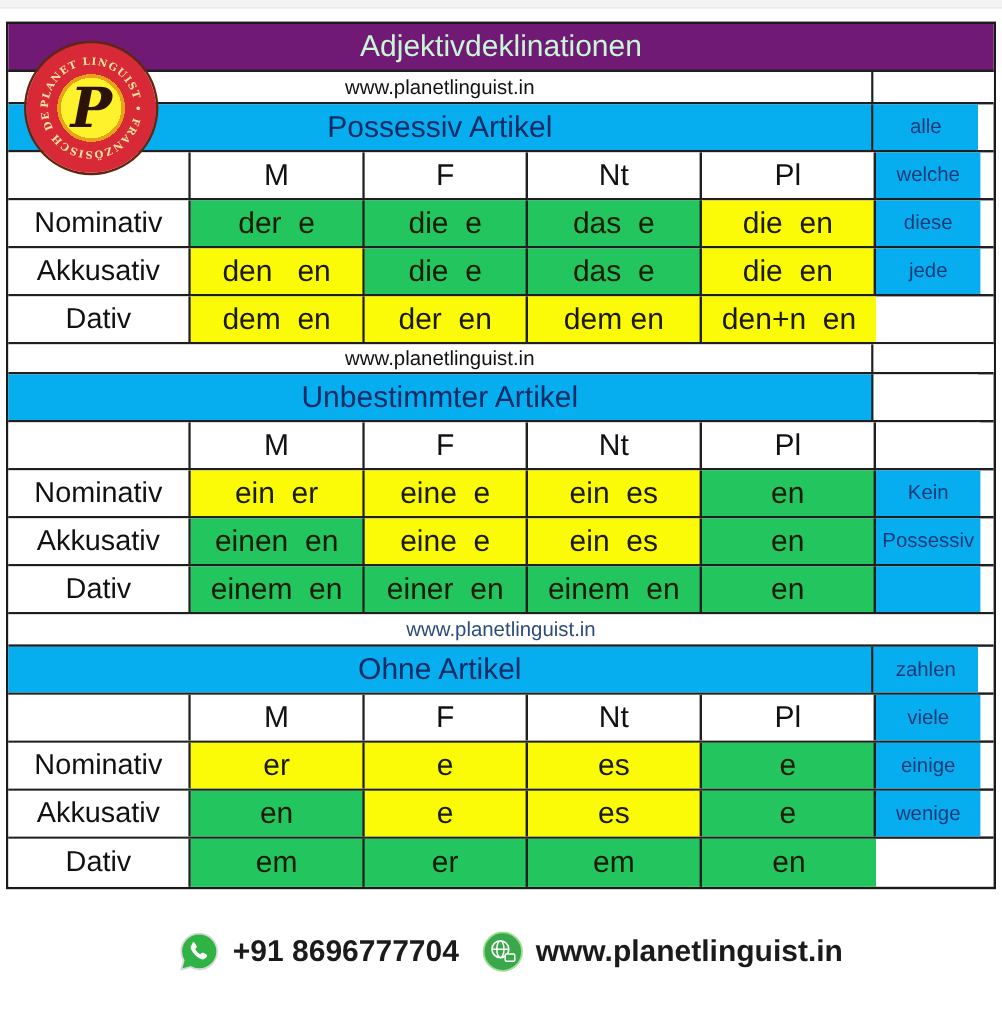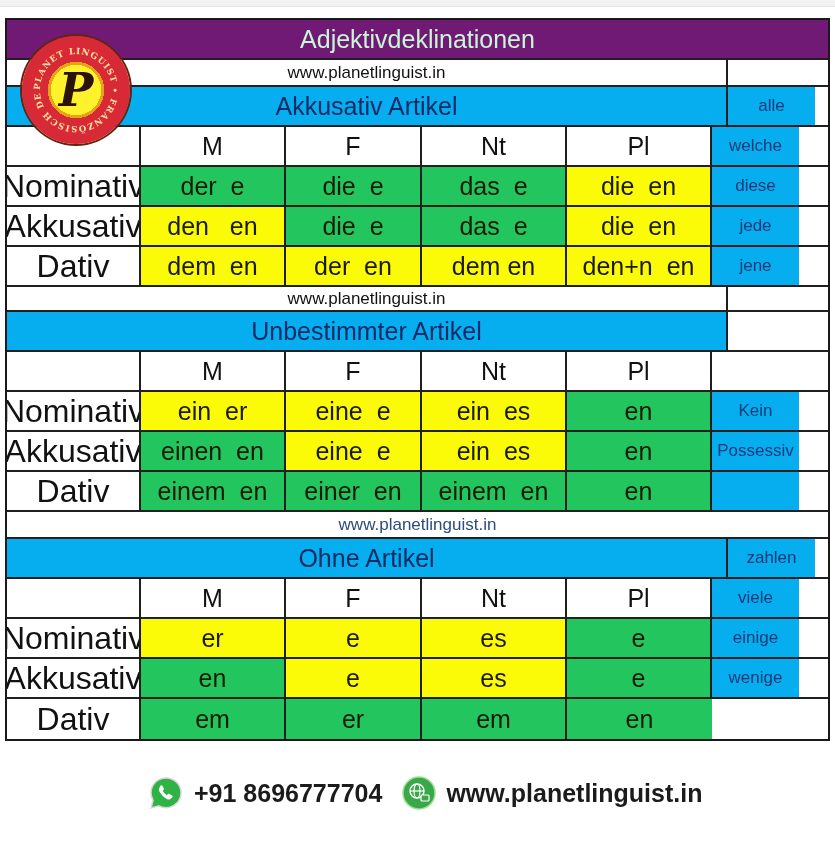--- a/index.html
+++ b/index.html
@@ -24,21 +24,21 @@
   .title-row .cell { width: 100%; font-size: 25px; color: #c8f7d5; border-right: none; }
   .url-row { height: 27px; background: #fff; }
   .url-row .cell.wide { width: 721px; font-size: 17px; color: #111; }
   .url-row .cell.side { width: 100px; }
   .url-row.full .cell.wide { width: 100%; border-right: none; color: #2d4c7a; }
   .sec-row { height: 40px; }
   .sec-row .cell.wide { width: 721px; background: #06aef0; font-size: 25px; color: #0f2c66; }
   .side { width: 87px; background: #06aef0; font-size: 17px; color: #123a78; }
   .side.blank { background: #fff; }
   .data-row { height: 40px; }
-  .lbl { width: 134px; background: #fff; font-size: 32px; }
+  .lbl { width: 152px; background: #fff; font-size: 24px; }
   .m { width: 145px; }
   .f { width: 136px; }
   .nt { width: 145px; }
   .pl { width: 145px; }
   .data-row .cell.m, .data-row .cell.f, .data-row .cell.nt, .data-row .cell.pl { font-size: 25px; color: #1b1b05; }
   .hdr .cell.m, .hdr .cell.f, .hdr .cell.nt, .hdr .cell.pl { background: #fff; font-size: 25px; color: #111; }
   .g { background: #22c55e; }
   .y { background: #fbfb08; text-align: center; }
   .logo {
     position: absolute; left: 22px; top: 36px; width: 108px; height: 108px; border-radius: 50%;
@@ -64,21 +64,21 @@
 
   <div class="row title-row">
     <div class="cell">Adjektivdeklinationen</div>
   </div>
   <div class="row url-row">
     <div class="cell wide">www.planetlinguist.in</div>
     <div class="cell side blank" style="border-right:none;width:100px;"></div>
   </div>
 
   <div class="row sec-row">
-    <div class="cell wide">Akkusativ Artikel</div>
+    <div class="cell wide">Possessiv Artikel</div>
     <div class="cell side">alle</div>
   </div>
   <div class="row data-row hdr">
     <div class="cell lbl"></div>
     <div class="cell m">M</div>
     <div class="cell f">F</div>
     <div class="cell nt">Nt</div>
     <div class="cell pl">Pl</div>
     <div class="cell side">welche</div>
   </div>
@@ -97,21 +97,20 @@
     <div class="cell nt g">das  e</div>
     <div class="cell pl y">die  en</div>
     <div class="cell side">jede</div>
   </div>
   <div class="row data-row">
     <div class="cell lbl">Dativ</div>
     <div class="cell m y">dem  en</div>
     <div class="cell f y">der  en</div>
     <div class="cell nt y">dem en</div>
     <div class="cell pl y">den+n  en</div>
-    <div class="cell side">jene</div>
   </div>
   <div class="row url-row" style="height:25px;">
     <div class="cell wide">www.planetlinguist.in</div>
     <div class="cell side blank"></div>
   </div>
 
   <div class="row sec-row">
     <div class="cell wide">Unbestimmter Artikel</div>
     <div class="cell side blank"></div>
   </div>

